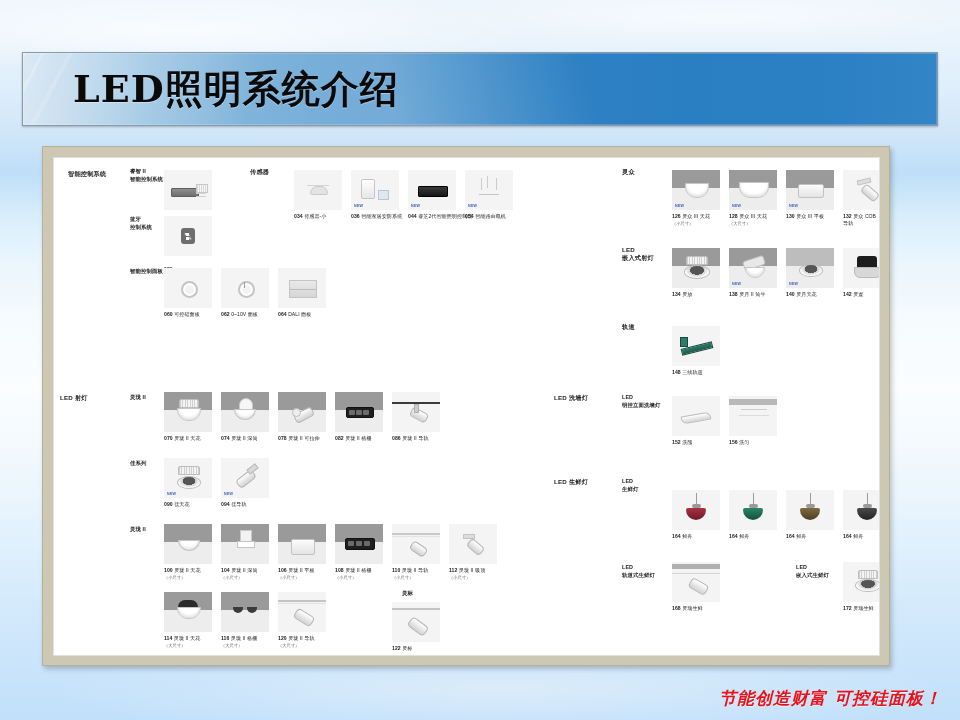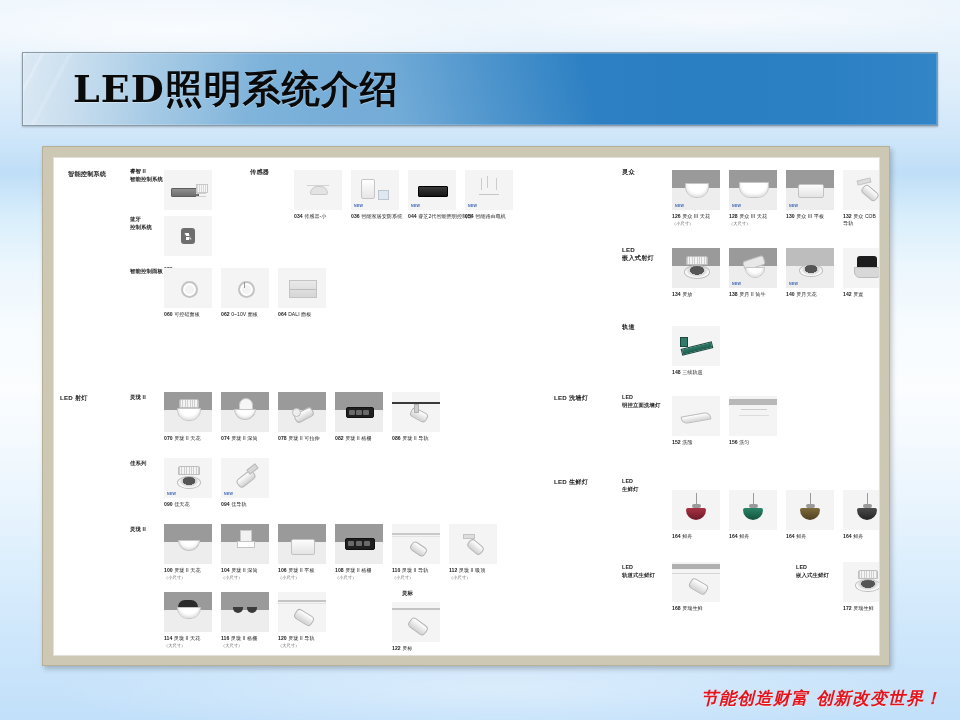--- a/index.html
+++ b/index.html
@@ -536,13 +536,13 @@
    <div class="thumb plain" style="left:789px;top:404px;">
      <div class="sh cob-fins" style="left:15px;top:8px;width:18px;"></div>
      <div class="sh downlight-ring" style="left:12px;top:17px;width:24px;height:11px;"></div>
    </div>
    <div class="abs caption" style="left:789px;top:447px;"><b>172</b> <span>灵瑞生鲜</span></div>
 
   </div>
  </div>
 </div>
 
-<div class="footer-slogan">节能创造财富 创新改变世界！</div>
+<div class="footer-slogan">节能创造财富 可控硅面板！</div>
 
 </body></html>

